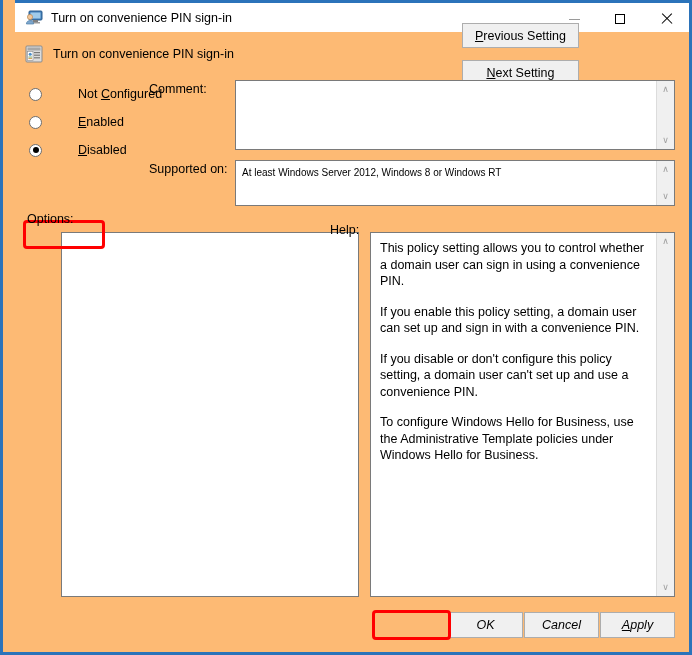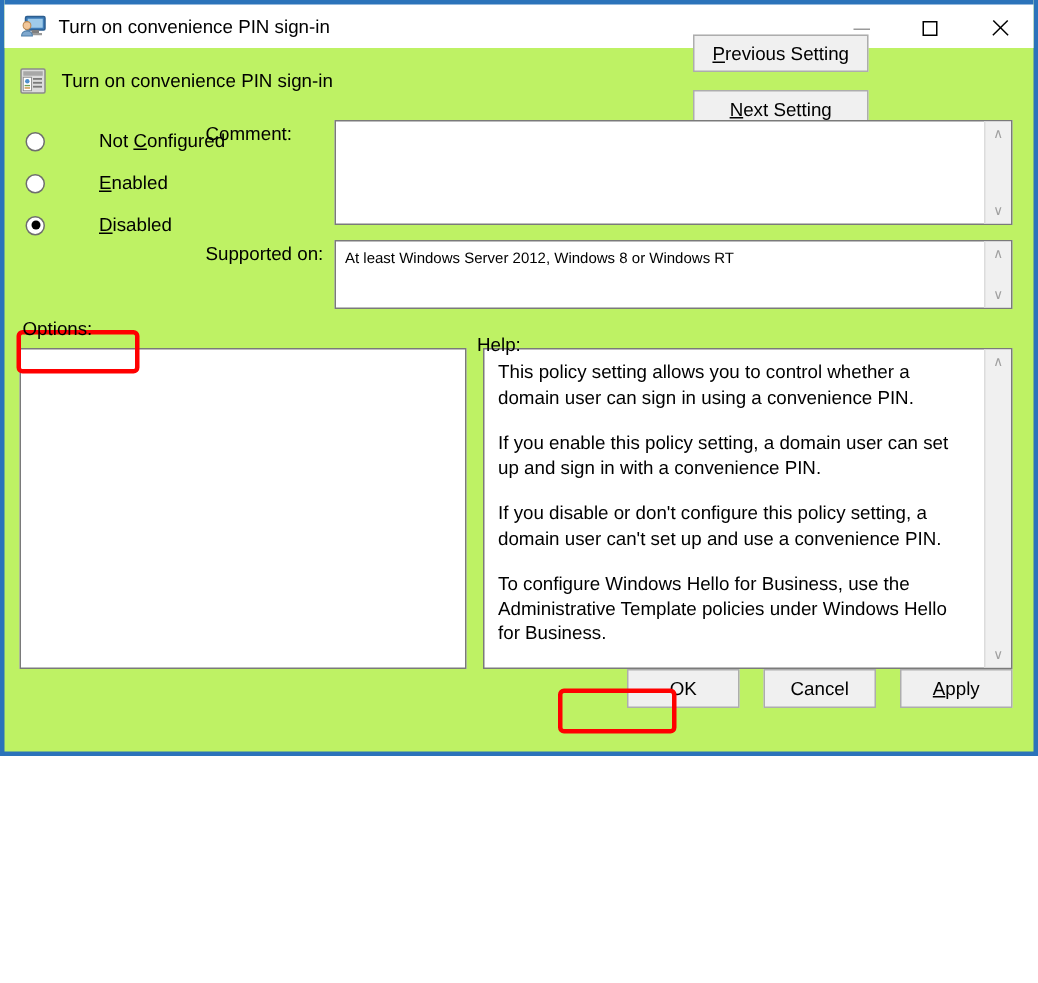--- a/index.html
+++ b/index.html
@@ -13,27 +13,28 @@
     font-family: "Liberation Sans", sans-serif;
     font-size: 12px;
     color: #000000;
     overflow: hidden;
   }
 
   .window {
     position: absolute;
     left: 0; top: 0;
     width: 692px;
-    height: 504px;
+    height: 655px;
     box-sizing: border-box;
     border: 3px solid #2B73BA;
     border-top: none;
-    background: #bef264;
+    background: #fdba74;
     display: flex;
     flex-direction: column;
+    padding-left: 12px;
   }
 
   
   .titlebar {
     height: 32px;
     min-height: 32px;
     background: #FFFFFF;
     border-top: 3px solid #2B73BA;
     display: flex;
     align-items: center;
@@ -253,20 +254,21 @@
     font-size: 12.5px;
   }
 
   
   .panels {
     flex: 1;
     display: flex;
     padding: 0 14px 0 10px;
     gap: 11px;
     min-height: 0;
+    margin-left: 36px;
   }
   .panel {
     background: #fff;
     border: 1px solid #7A7A7A;
     box-sizing: border-box;
     display: flex;
     min-height: 0;
   }
   .panel-options { width: 298px; flex: none; }
   .panel-help { flex: 1; }
@@ -281,24 +283,26 @@
   .help-text p:last-child { margin-bottom: 0; }
   .panel .vscroll {
     border-left: 1px solid #DCDCDC;
   }
 
   
   .footer {
     height: 55px;
     min-height: 55px;
     display: flex;
+    align-items: center;
     justify-content: flex-end;
     padding-right: 14px;
-    gap: 16px;
-    position: relative;
+    gap: 1px;
+    position: relative;
+    font-style: italic;
   }
   .footer .btn { min-width: 75px; height: 26px; }
   #ok-highlight {
     position: absolute;
     right: 238px;
     top: 13px;
     width: 79px;
     height: 30px;
   }
 </style>

